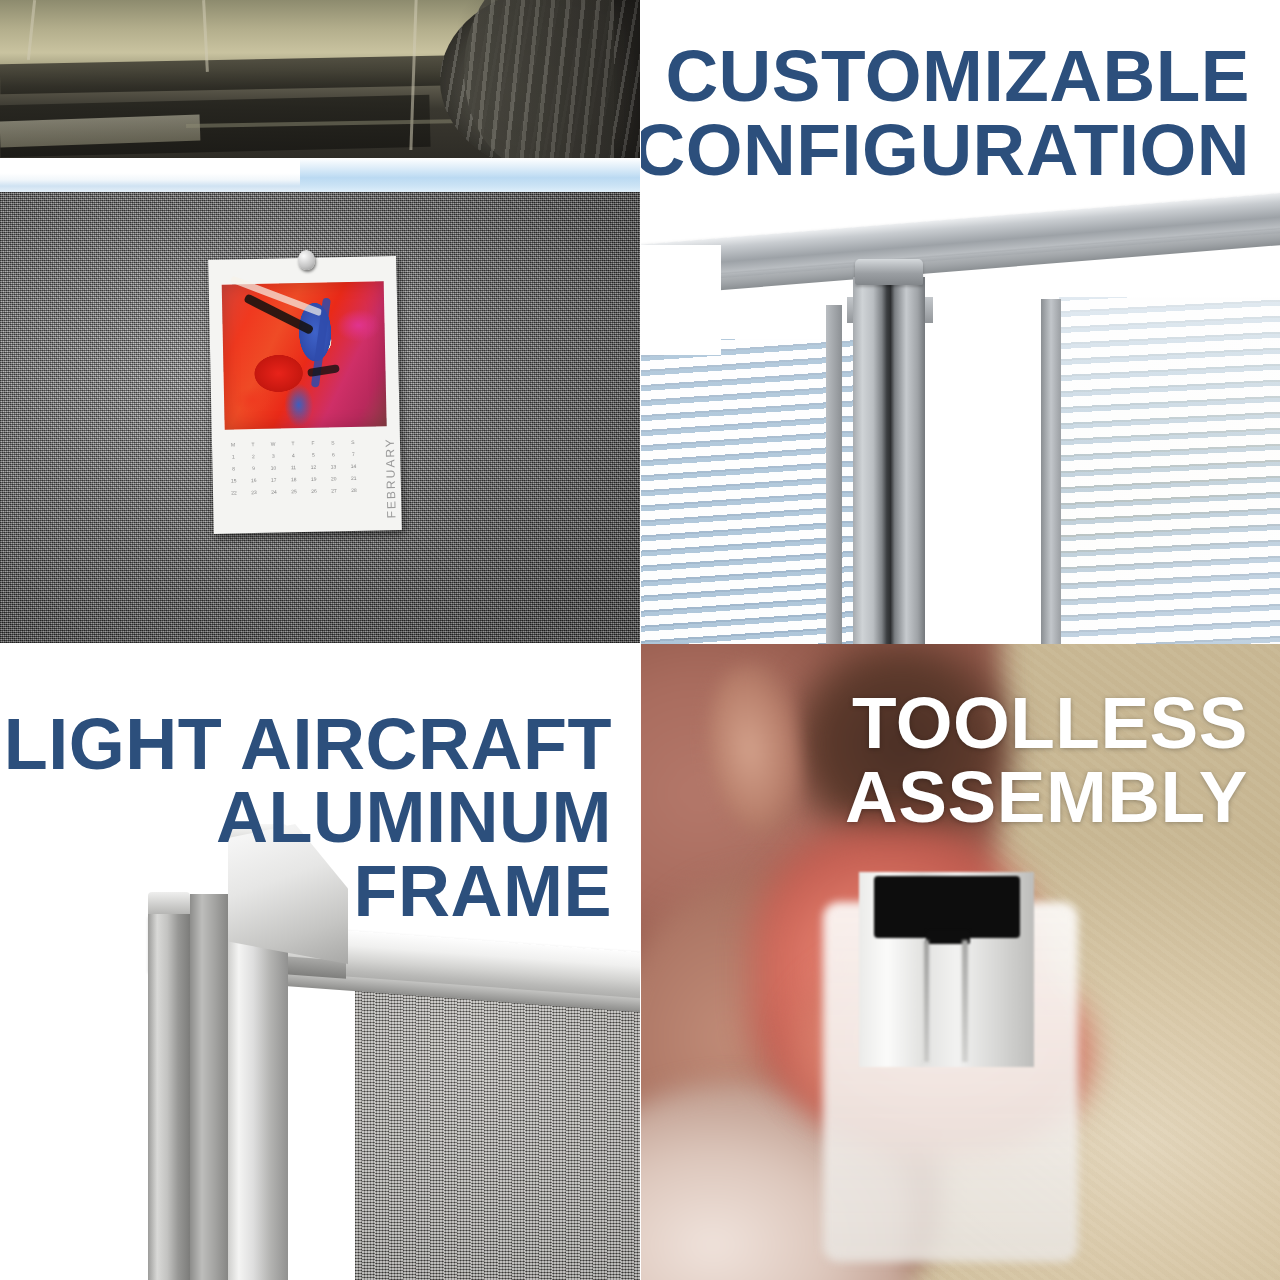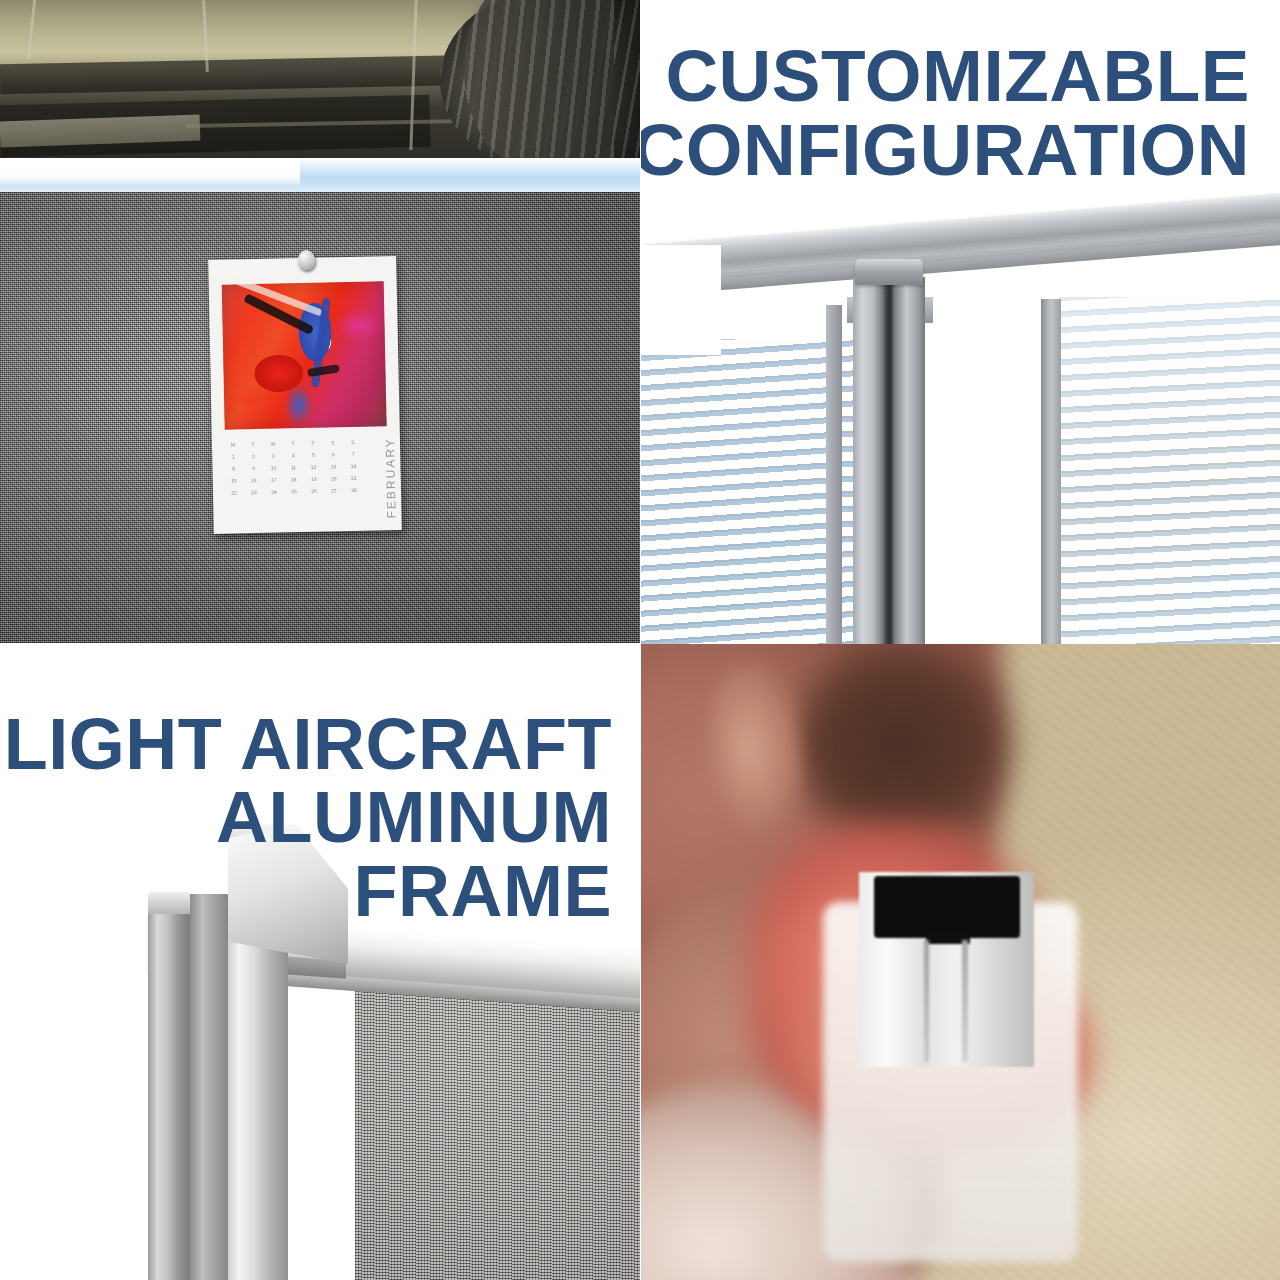--- a/index.html
+++ b/index.html
@@ -333,15 +333,17 @@
     <div class="br-shoulder"></div>
     <div class="br-thumb"></div>
     <div class="br-finger"></div>
     <div class="br-panel"></div>
     <div class="br-extr"></div>
     <div class="br-extr-cav"></div>
     <div class="br-extr-notch"></div>
     <div class="br-extr-groove"></div>
     <div class="br-extr-groove2"></div>
 
+    <div class="heading white" id="h-toolless">TOOLLESS
+ASSEMBLY</div>
   </div>
 
 </div>
 
 </body></html>

